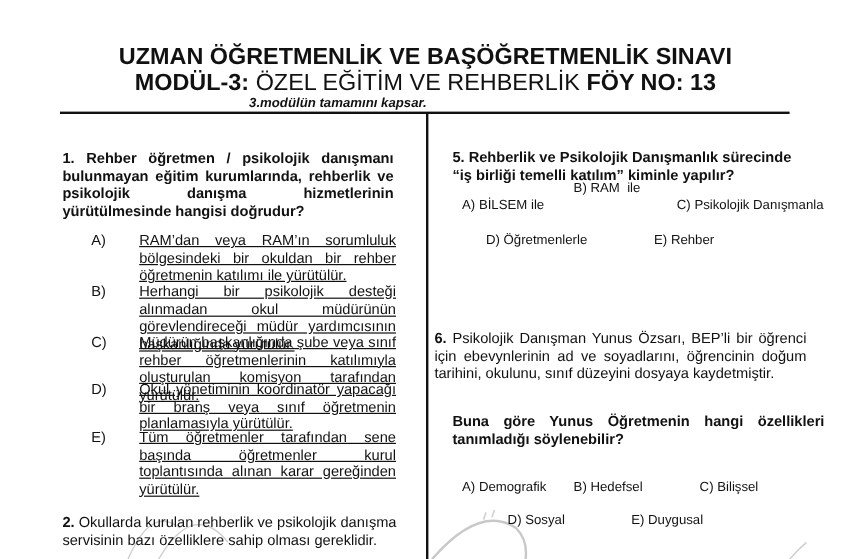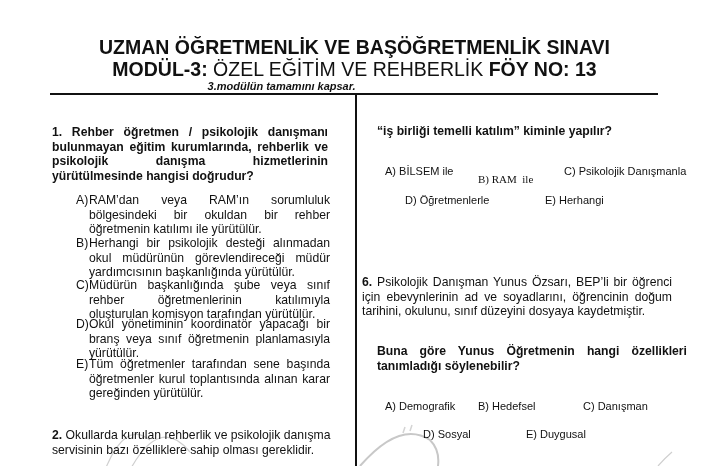--- a/index.html
+++ b/index.html
@@ -10,21 +10,21 @@
   .title2 { left: 0; width: 709px; top: 58px; text-align: center; font-size: 19.5px; line-height: 22px; }
   .title2 b { font-weight: bold; }
   .subtitle { left: 0; width: 563px; top: 80px; text-align: center; font-size: 11px; font-style: italic; font-weight: bold; line-height: 13px; }
   .hrule { left: 50px; top: 93px; width: 608px; height: 2px; background: #111; }
   .vrule { left: 355px; top: 94px; width: 2px; height: 372px; background: #111; }
   .q { font-size: 12.2px; line-height: 14.6px; }
   .qbold { font-weight: bold; }
   .just { text-align: justify; text-align-last: left; }
   .opt { position: absolute; left: 76px; width: 254px; font-size: 12.2px; line-height: 14.6px; }
   .opt .lbl { position: absolute; left: 0; top: 0; }
-  .opt .txt { margin-left: 13px; text-align: justify; }
+  .opt .txt { margin-left: 40px; text-align: justify; text-decoration: underline; }
   .row { position: absolute; font-size: 11px; line-height: 14px; white-space: nowrap; }
   .wm { position: absolute; pointer-events: none; }
 </style>
 </head>
 <body>
 
 <div class="abs title1">UZMAN ÖĞRETMENLİK VE BAŞÖĞRETMENLİK SINAVI</div>
 <div class="abs title2"><b>MODÜL-3:</b><span> ÖZEL EĞİTİM VE REHBERLİK </span><b>FÖY NO: 13</b></div>
 <div class="abs subtitle">3.modülün tamamını kapsar.</div>
 
@@ -63,51 +63,52 @@
 <div class="opt" style="top:357px;">
   <span class="lbl">E)</span>
   <div class="txt">Tüm öğretmenler tarafından sene başında öğretmenler kurul toplantısında alınan karar gereğinden yürütülür.</div>
 </div>
 
 <div class="abs q" style="left:52px; top:428px; width:290px;">
   <b>2.</b><span> Okullarda kurulan rehberlik ve psikolojik danışma servisinin bazı özelliklere sahip olması gereklidir.</span>
 </div>
 
 <div class="abs q qbold" style="left:377px; top:124px; width:320px;">
+  <div>5. Rehberlik ve Psikolojik Danışmanlık sürecinde</div>
   <div>“iş birliği temelli katılım” kiminle yapılır?</div>
 </div>
 
 <div class="row" style="left:385px; top:164px;">
   <span>A)</span> <span>BİLSEM ile</span>
 </div>
-<div class="row" style="left:478px; top:172px;font-family:Liberation Serif, serif;">
+<div class="row" style="left:478px; top:150px;">
   <span>B)</span> <span style="white-space:pre">RAM  ile</span>
 </div>
 <div class="row" style="left:564px; top:164px;">
   <span>C)</span> <span>Psikolojik Danışmanla</span>
 </div>
 <div class="row" style="left:405px; top:193px;">
   <span>D)</span> <span>Öğretmenlerle</span>
 </div>
 <div class="row" style="left:545px; top:193px;">
-  <span>E)</span> <span>Herhangi</span>
+  <span>E)</span> <span>Rehber</span>
 </div>
 
 <div class="abs q just" style="left:362px; top:275px; width:310px;">
   <b>6.</b><span> Psikolojik Danışman Yunus Özsarı, BEP’li bir öğrenci için ebevynlerinin ad ve soyadlarını, öğrencinin doğum tarihini, okulunu, sınıf düzeyini dosyaya kaydetmiştir.</span>
 </div>
 <div class="abs q qbold just" style="left:377px; top:344px; width:310px;">Buna göre Yunus Öğretmenin hangi özellikleri tanımladığı söylenebilir?</div>
 
 <div class="row" style="left:385px; top:399px;">
   <span>A)</span> <span>Demografik</span>
 </div>
 <div class="row" style="left:478px; top:399px;">
   <span>B)</span> <span>Hedefsel</span>
 </div>
 <div class="row" style="left:583px; top:399px;">
-  <span>C)</span> <span>Danışman</span>
+  <span>C)</span> <span>Bilişsel</span>
 </div>
 <div class="row" style="left:423px; top:427px;">
   <span>D)</span> <span>Sosyal</span>
 </div>
 <div class="row" style="left:526px; top:427px;">
   <span>E)</span> <span>Duygusal</span>
 </div>
 
 </body></html>

